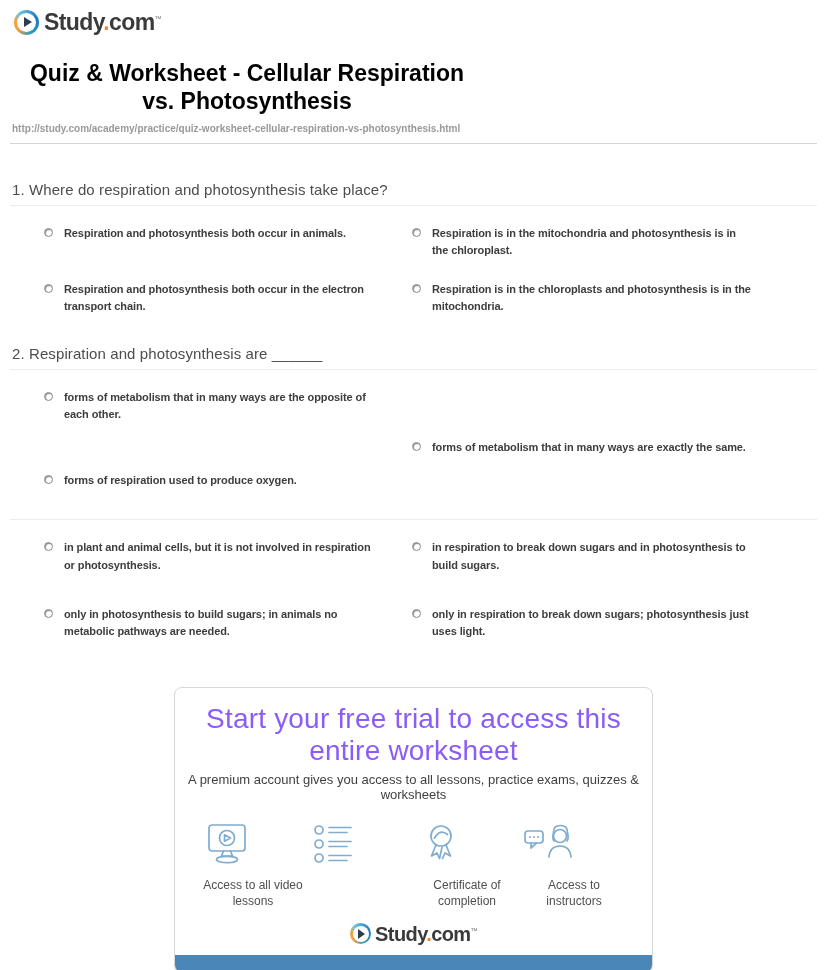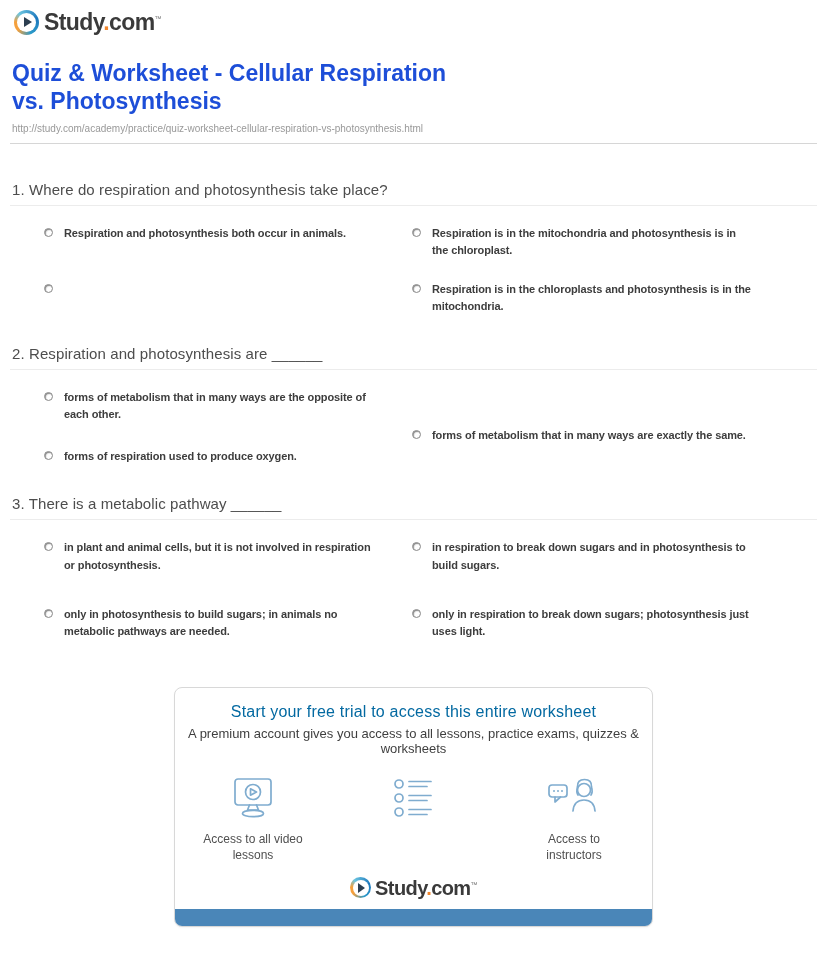--- a/index.html
+++ b/index.html
@@ -21,56 +21,56 @@
   .logo-icon::before { content:""; position:absolute; inset:3px; background:#fff; border-radius:50%; }
   .logo-icon::after {
     content:""; position:absolute; left:10px; top:7px;
     border-left:8px solid #2c3e50; border-top:5.5px solid transparent; border-bottom:5.5px solid transparent;
   }
   .logo-text { font-size:23px; font-weight:bold; color:#3a3a3a; letter-spacing:-0.6px; line-height:1; }
   .logo-dot { color:#f1862c; }
   .logo-tm { font-size:7px; color:#777; vertical-align:super; font-weight:normal; }
 
   
-  .doc-title { margin:24px 0 0 2px; max-width:470px; font-size:23px; font-weight:bold; color:#1d4ed8; line-height:1.22; }
-  .doc-url { margin:8px 0 0 2px; font-size:10px; color:#999; }
+  .doc-title { margin:24px 0 0 2px; max-width:470px; font-size:23px; font-weight:bold; color:#000000; line-height:1.22;text-align:center; }
+  .doc-url { margin:8px 0 0 2px; font-size:10px; color:#999;font-weight:bold; }
   .rule-main { border-bottom:1px solid #d6d6d6; margin-top:9px; }
 
   
   .question { margin-top:37px; }
   .question + .question { margin-top:30px; }
   .q-heading { font-size:15px; color:#4d4d4d; margin-left:2px; letter-spacing:0.1px; }
   .q-rule { border-bottom:1px solid #ececec; margin-top:7px; }
   .answers { display:grid; grid-template-columns:368px 340px; margin:19px 0 0 34px; }
   .gap22 { row-gap:22px; }
-  .gap16 { row-gap:4px; }
+  .gap16 { row-gap:16px; }
   .gap20 { row-gap:32px; }
   .answer { display:flex; gap:11px; align-items:flex-start; }
   .answer.col-l { padding-right:28px; }
   .radio {
     width:9px; height:9px; border-radius:50%; flex:none; margin-top:3px; cursor:pointer;
     border:1px solid #8a8a8a;
     background: radial-gradient(circle at 65% 65%, #ffffff 35%, #cfcfcf 90%);
     box-shadow: inset 0.6px 0.8px 1px rgba(0,0,0,0.45);
   }
   .answer-text { font-size:11px; font-weight:bold; color:#3d3d3d; line-height:1.55; letter-spacing:-0.1px; }
   .a-c1r1{grid-column:1;grid-row:1} .a-c2r1{grid-column:2;grid-row:1}
   .a-c1r2{grid-column:1;grid-row:2} .a-c2r2{grid-column:2;grid-row:2}
   .a-c1r3{grid-column:1;grid-row:3}
 
   
   .trial-card {
     width:479px; margin:47px auto 0; background:#fff;
     border:1px solid #d8d8d8; border-radius:8px; text-align:center;
     box-shadow: 0 1px 2px rgba(0,0,0,0.04);
   }
-  .trial-heading { margin-top:15px; font-size:16px; font-weight:normal; color:#0369a1; letter-spacing:0.2px; }
+  .trial-heading { margin-top:15px; font-size:28px; font-weight:normal; color:#8b5cf6; letter-spacing:0.2px; }
   .trial-sub { margin-top:5px; font-size:13px; color:#3f3f3f; }
   .features { display:flex; justify-content:space-between; padding:20px 26px 0; }
-  .feature { width:104px; display:flex; flex-direction:column; align-items:center; }
+  .feature { width:104px; display:flex; flex-direction:column; }
   .feature svg { height:46px; display:block; }
   .feature-label { font-size:12px; color:#4f4f4f; margin-top:9px; line-height:1.4; }
   .trial-logo { display:flex; justify-content:center; align-items:center; gap:4px; margin:13px auto 11px; }
   .trial-logo .logo-icon { width:21px; height:21px; }
   .trial-logo .logo-icon::before { inset:2.5px; }
   .trial-logo .logo-icon::after { left:8px; top:5.5px; border-left:7px solid #2c3e50; border-top:5px solid transparent; border-bottom:5px solid transparent; }
   .trial-logo .logo-text { font-size:20px; }
   .banner {
     background:#4a86b8; color:#fff; font-size:12.5px; padding:8px 0 9px;
     border-radius:0 0 7px 7px; letter-spacing:0.1px;
@@ -100,20 +100,21 @@
       <div class="answer col-l a-c1r1">
         <div class="radio"></div>
         <div class="answer-text">Respiration and photosynthesis both occur in animals.</div>
       </div>
       <div class="answer a-c2r1">
         <div class="radio"></div>
         <div class="answer-text">Respiration is in the mitochondria and photosynthesis is in the chloroplast.</div>
       </div>
       <div class="answer col-l a-c1r2">
         <div class="radio"></div>
+        <div class="answer-text">Respiration and photosynthesis both occur in the electron transport chain.</div>
       </div>
       <div class="answer a-c2r2">
         <div class="radio"></div>
         <div class="answer-text">Respiration is in the chloroplasts and photosynthesis is in the mitochondria.</div>
       </div>
     </div>
   </div>
 
   <div class="question">
     <div class="q-heading">2. Respiration and photosynthesis are ______</div>
@@ -128,21 +129,20 @@
         <div class="answer-text">forms of metabolism that in many ways are exactly the same.</div>
       </div>
       <div class="answer col-l a-c1r3">
         <div class="radio"></div>
         <div class="answer-text">forms of respiration used to produce oxygen.</div>
       </div>
     </div>
   </div>
 
   <div class="question">
-    <div class="q-heading">3. There is a metabolic pathway ______</div>
     <div class="q-rule"></div>
     <div class="answers gap20">
       <div class="answer col-l a-c1r1">
         <div class="radio"></div>
         <div class="answer-text">in plant and animal cells, but it is not involved in respiration or photosynthesis.</div>
       </div>
       <div class="answer a-c2r1">
         <div class="radio"></div>
         <div class="answer-text">in respiration to break down sugars and in photosynthesis to build sugars.</div>
       </div>
@@ -184,20 +184,31 @@
             <circle cx="11" cy="22" r="4"></circle>
             <line x1="21" y1="19.5" x2="43" y2="19.5"></line>
             <line x1="21" y1="24.5" x2="39" y2="24.5"></line>
             <circle cx="11" cy="36" r="4"></circle>
             <line x1="21" y1="33.5" x2="43" y2="33.5"></line>
             <line x1="21" y1="38.5" x2="39" y2="38.5"></line>
           </g>
         </svg>
       </div>
 
+      <div class="feature">
+        <svg viewBox="0 0 52 46" width="52">
+          <g class="icon-stroke">
+            <circle cx="26" cy="14" r="10"></circle>
+            <path d="M19.5 16 Q25 6.5 32.5 12.5"></path>
+            <path d="M21 23 L16.5 34 L22 31 L24.5 36.5 L27 25.5"></path>
+            <path d="M31 23 L35.5 34 L30 31 L27.5 36.5"></path>
+          </g>
+        </svg>
+        <div class="feature-label">Certificate of completion</div>
+      </div>
 
       <div class="feature">
         <svg viewBox="0 0 56 46" width="56">
           <g class="icon-stroke">
             <rect x="3" y="9" width="18" height="12" rx="3"></rect>
             <path d="M9 21 L9 26 L14.5 21"></path>
             <circle cx="38" cy="14" r="6.5"></circle>
             <path d="M31.5 11 Q31 3.5 38.5 3.5 Q46 3.5 45.5 11 Q47 16 45 19"></path>
             <path d="M31.5 11 Q30 16 32 19"></path>
             <path d="M27 35 Q28 24 38 24 Q48 24 49 35"></path>

